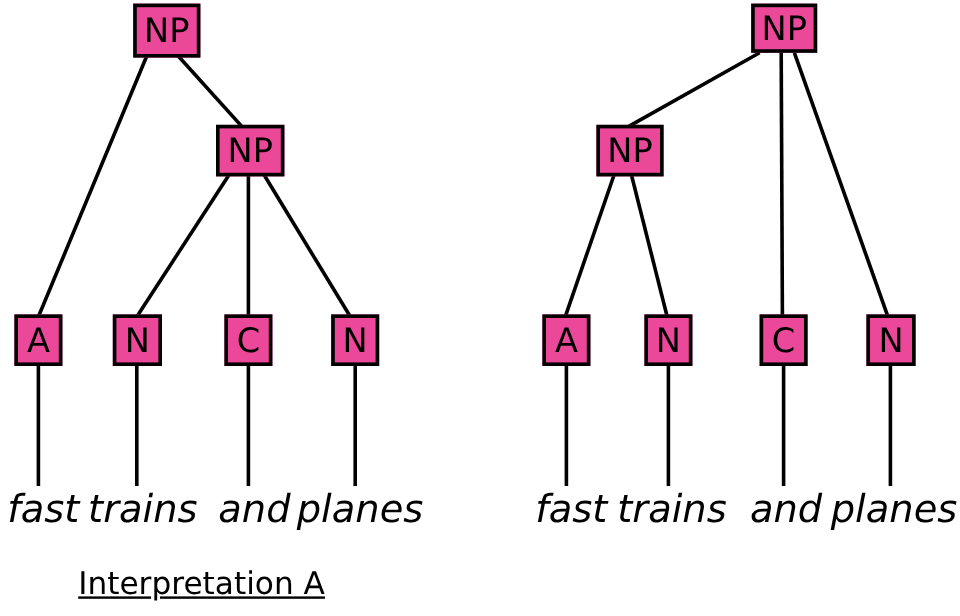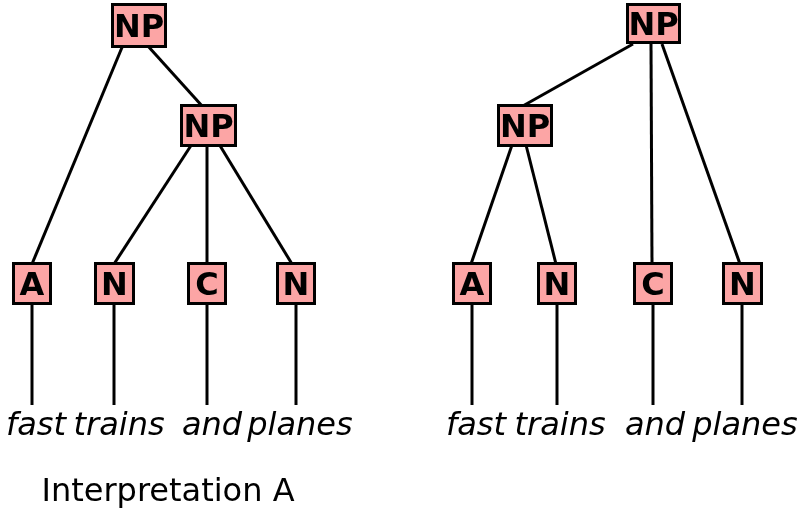--- a/index.html
+++ b/index.html
@@ -25,45 +25,45 @@
   }
   .edges line {
     stroke: #000000;
     stroke-width: 3;
     stroke-linecap: butt;
   }
   .node {
     position: absolute;
     box-sizing: border-box;
     border: 3px solid #000000;
-    background: #fca5a5;
+    background: #ec4899;
     display: flex;
     align-items: center;
     justify-content: center;
-    font-size: 32px;
+    font-size: 28px;
     line-height: 1;
     color: #000000;
-    font-weight: bold;
   }
   .word {
     position: absolute;
     transform: translateX(-50%);
     font-style: italic;
     font-size: 32px;
     line-height: 1.1;
     white-space: nowrap;
     color: #000000;
   }
   .caption {
     position: absolute;
     transform: translateX(-50%);
-    font-size: 32px;
+    font-size: 26px;
     line-height: 1.1;
     white-space: nowrap;
     color: #000000;
+    text-decoration: underline;
   }
 </style>
 </head>
 <body>
 
 <div class="canvas">
 
   <svg class="edges" viewBox="0 0 800 513" xmlns="http://www.w3.org/2000/svg">
 
     <line x1="123" y1="45" x2="32" y2="264"></line>

